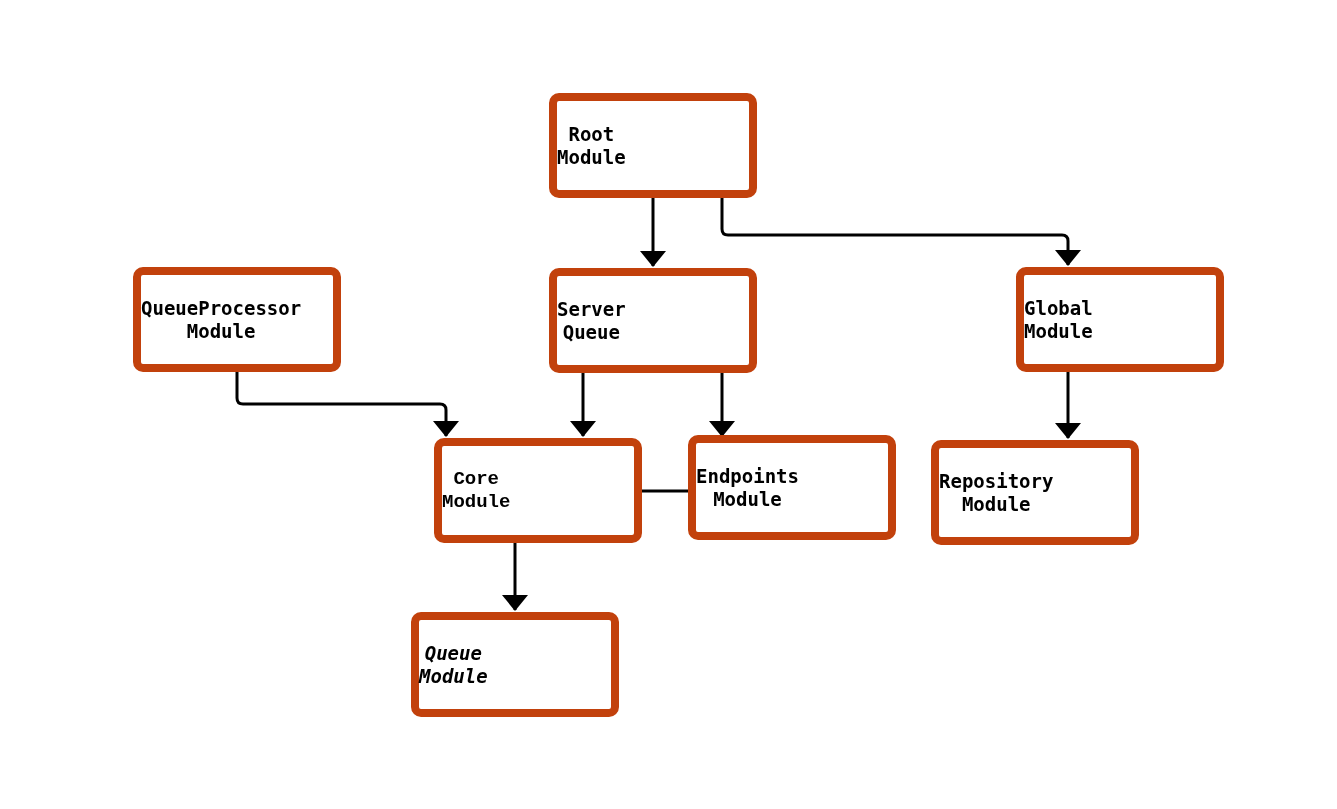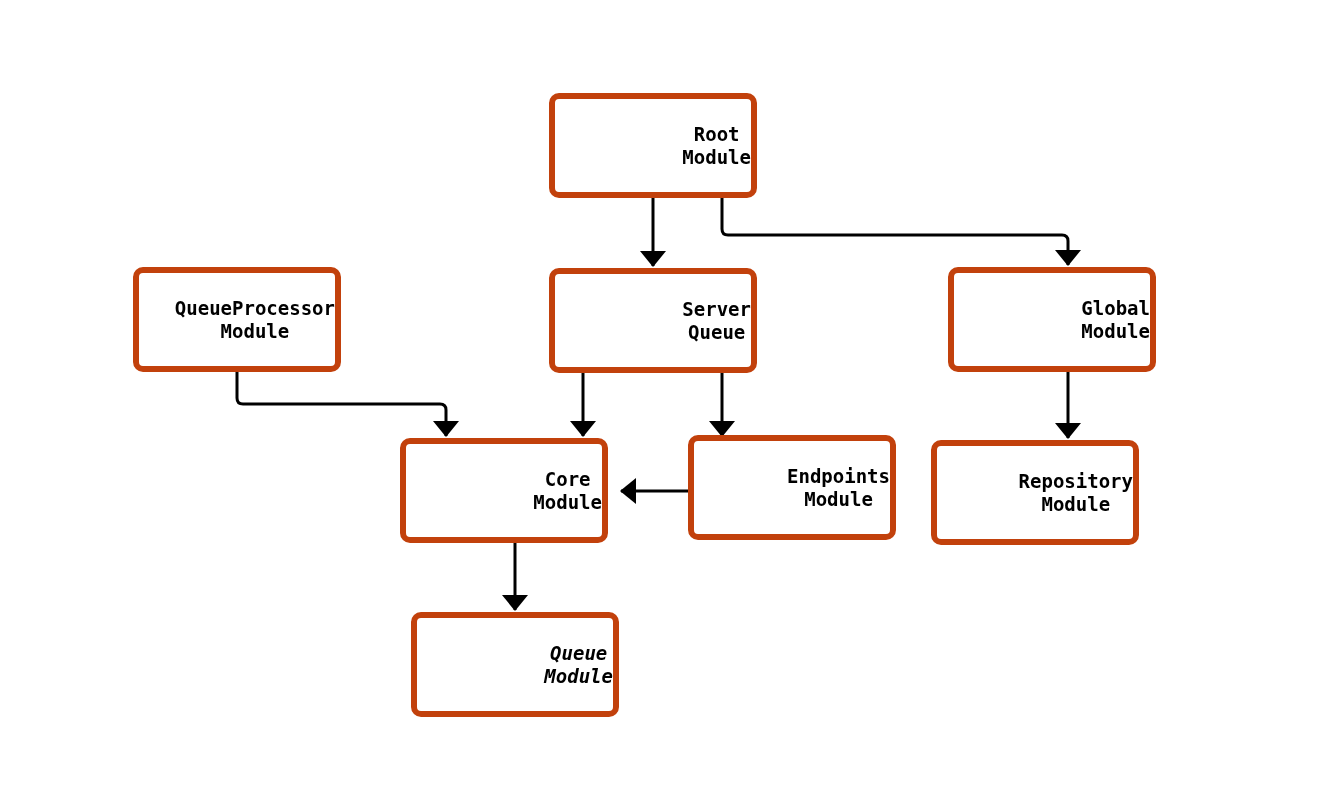--- a/index.html
+++ b/index.html
@@ -26,26 +26,25 @@
     fill: none;
     stroke: #000000;
     stroke-width: 3;
   }
   .node {
     position: absolute;
     width: 208px;
     height: 105px;
     box-sizing: border-box;
     background: #ffffff;
-    border: 6px solid #c2410c;
+    border: 8px solid #c2410c;
     border-radius: 10px;
     display: flex;
     align-items: center;
-    justify-content: flex-end;
-    padding-left: 18px;
+    justify-content: flex-start;
   }
   .node-label {
     display: block;
     text-align: center;
     white-space: pre-line;
     color: #000000;
     font-weight: bold;
     font-size: 19px;
     line-height: 23px;
     letter-spacing: 0;
@@ -88,26 +87,26 @@
   <div class="node" style="left:549px; top:268px;">
     <span class="node-label">Server
 Queue</span>
   </div>
 
   <div class="node" style="left:133px; top:267px;border-radius:10px;">
     <span class="node-label">QueueProcessor
 Module</span>
   </div>
 
-  <div class="node" style="left:948px; top:267px;">
+  <div class="node" style="left:1016px; top:267px;">
     <span class="node-label">Global
 Module</span>
   </div>
 
-  <div class="node" style="left:400px; top:438px;">
+  <div class="node" style="left:434px; top:438px;font-family:Liberation Mono, monospace;">
     <span class="node-label">Core
 Module</span>
   </div>
 
   <div class="node" style="left:688px; top:435px;">
     <span class="node-label">Endpoints
 Module</span>
   </div>
 
   <div class="node" style="left:931px; top:440px;">

